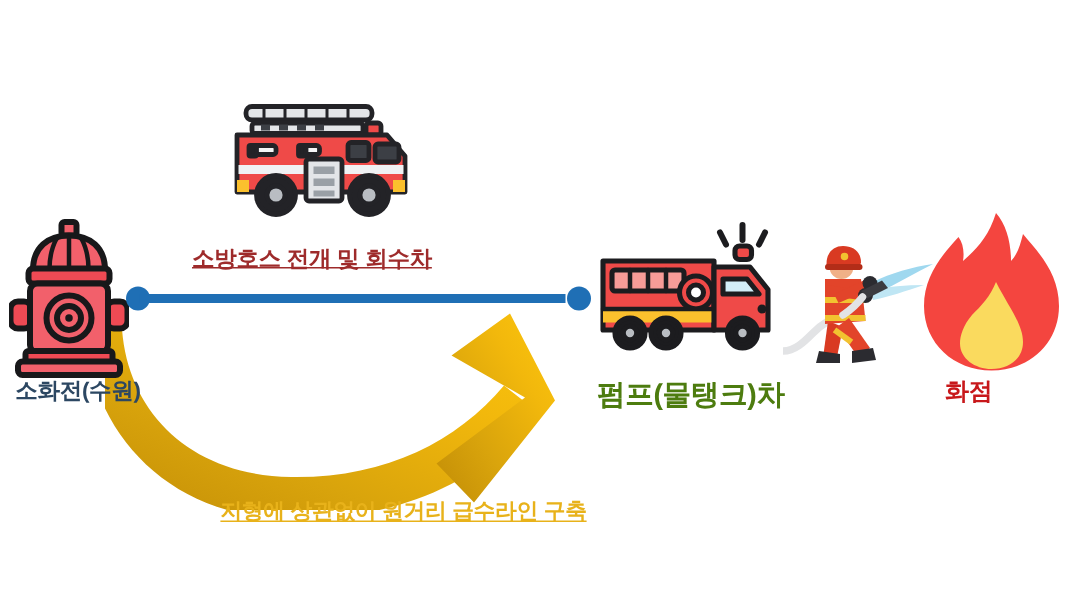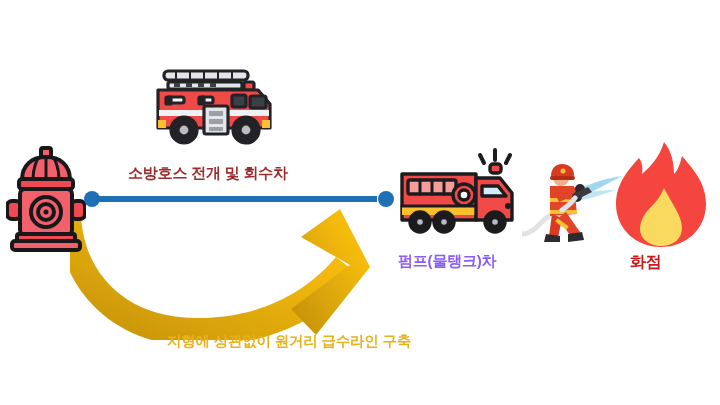--- a/index.html
+++ b/index.html
@@ -32,37 +32,39 @@
     left: 0px; top: 252px;
     width: 104px;
     text-align: center;
     font-size: 15px;
     color: #2c4762;
   }
   #hose-truck-label {
     left: 128px; top: 164px;
     font-size: 15px;
     color: #9e2b2b;
+    text-decoration: underline;
   }
   #pump-truck-label {
     left: 398px; top: 252px;
-    font-size: 15px;
-    color: #8b5cf6;
+    font-size: 19px;
+    color: #4d7c0f;
   }
   #fire-point-label {
     left: 630px; top: 252px;
     font-size: 16px;
     color: #c8181b;
   }
   #arrow-caption {
-    left: 91px; top: 332px;
+    left: 71px; top: 332px;
     width: 396px;
     text-align: center;
     font-size: 14.5px;
     color: #e8b21a;
+    text-decoration: underline;
     text-underline-offset: 2px;
     white-space: normal;
   }
   #arrow-caption .ln { display: block; }
 
   
   #hose-line-wrap { left: 84px; top: 190px; width: 310px; height: 18px; }
   #hose-line-bar {
     position: absolute;
     left: 9px; top: 6px;
@@ -122,20 +124,21 @@
       <rect x="14" y="43" width="52" height="46" rx="5" fill="#f2606b"></rect>
 
       <circle cx="40" cy="66" r="15" fill="none" stroke-width="4"></circle>
       <circle cx="40" cy="66" r="8" fill="none" stroke-width="4"></circle>
       <circle cx="40" cy="66" r="2.5" fill="#18181a" stroke="none"></circle>
 
       <rect x="11" y="88" width="58" height="8" rx="2" fill="#ef4a54"></rect>
       <rect x="6" y="95" width="68" height="9" rx="3" fill="#f2606b"></rect>
     </g>
   </svg>
+  <div class="label" id="hydrant-label">소화전(수원)</div>
 
   <svg class="abs" style="left:146px; top:66px; width:134px; height:80px;" viewBox="0 0 134 80" xmlns="http://www.w3.org/2000/svg">
     <g stroke="#232327" stroke-width="3.2" stroke-linejoin="round">
 
       <rect x="18" y="5" width="84" height="9" rx="4" fill="#e3e5e8"></rect>
       <line x1="30" y1="6" x2="30" y2="13" stroke-width="2"></line>
       <line x1="44" y1="6" x2="44" y2="13" stroke-width="2"></line>
       <line x1="58" y1="6" x2="58" y2="13" stroke-width="2"></line>
       <line x1="72" y1="6" x2="72" y2="13" stroke-width="2"></line>
       <line x1="86" y1="6" x2="86" y2="13" stroke-width="2"></line>

